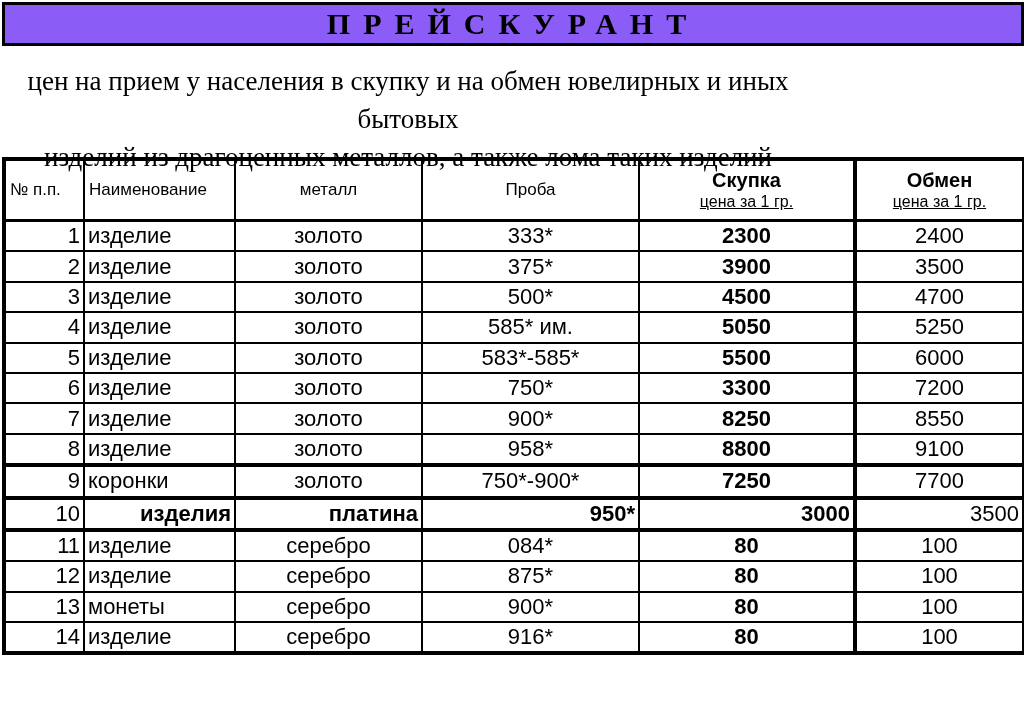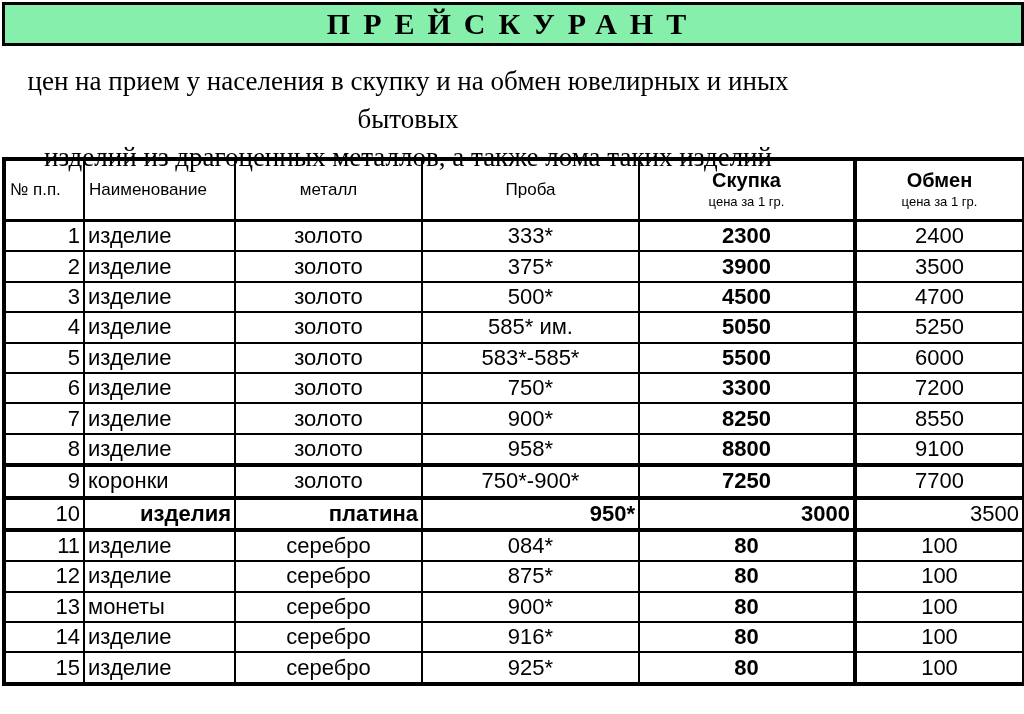--- a/index.html
+++ b/index.html
@@ -1,19 +1,19 @@
 <!DOCTYPE html>
 <html><head>
   <meta charset="utf-8">
   <style>
     html, body { margin: 0; padding: 0; background: #ffffff; }
     body { width: 1024px; height: 714px; position: relative; overflow: hidden; color: #000; }
     .title-box {
       position: absolute; left: 2px; top: 2px; width: 1016px; height: 38px;
-      border: 3px solid #000; background: #86efac;
+      border: 3px solid #000; background: #8b5cf6;
       display: flex; align-items: center; justify-content: center;
       font-family: "Liberation Serif", serif; font-weight: bold; font-size: 30px;
       letter-spacing: 13px;
     }
     .subtitle {
       position: absolute; left: 0; top: 62px; width: 816px; text-align: center;
       font-family: "Liberation Serif", serif; font-size: 27px; line-height: 38px;
     }
     table.price {
       position: absolute; left: 2px; top: 157px; width: 1020px;
@@ -28,21 +28,21 @@
     table.price col.c5 { width: 169px; }
     table.price th, table.price td {
       border: 2px solid #000; padding: 0 3px; white-space: nowrap; overflow: visible;
     }
     table.price thead th {
       height: 58px; font-weight: normal; font-size: 17px; text-align: center;
       border-top: 4px solid #000; border-bottom: 3px solid #000;
     }
     table.price thead th.num-h, table.price thead th.name-h { text-align: left; padding-left: 4px; }
     table.price thead th .main { display: block; font-weight: bold; font-size: 20px; line-height: 24px; }
-    table.price thead th .sub { display: block; font-size: 13px; line-height: 20px; }
+    table.price thead th .sub { display: block; font-size: 16px; line-height: 20px; text-decoration: underline; }
     table.price td { height: 28.4px; font-size: 22px; line-height: 28px; }
     td.num { text-align: right; padding-right: 4px; }
     td.name { text-align: left; padding-left: 4px; }
     td.metal, td.proba, td.buy, td.exch { text-align: center; }
     td.buy { font-weight: bold; }
     td.exch { font-size: 20px; }
     tr.bold td { font-weight: bold; text-align: right; }
     tr.bold td.num, tr.bold td.exch { font-weight: normal; }
     tr.thick-top td { border-top: 4px solid #000; }
     table.price th:first-child, table.price td:first-child { border-left: 4px solid #000; }
@@ -193,22 +193,14 @@
       <td class="exch">100</td>
     </tr>
     <tr>
       <td class="num">14</td>
       <td class="name">изделие</td>
       <td class="metal">серебро</td>
       <td class="proba">916*</td>
       <td class="buy">80</td>
       <td class="exch">100</td>
     </tr>
-    <tr>
-      <td class="num">15</td>
-      <td class="name">изделие</td>
-      <td class="metal">серебро</td>
-      <td class="proba">925*</td>
-      <td class="buy">80</td>
-      <td class="exch">100</td>
-    </tr>
   </tbody>
 </table>
 
 </body></html>

